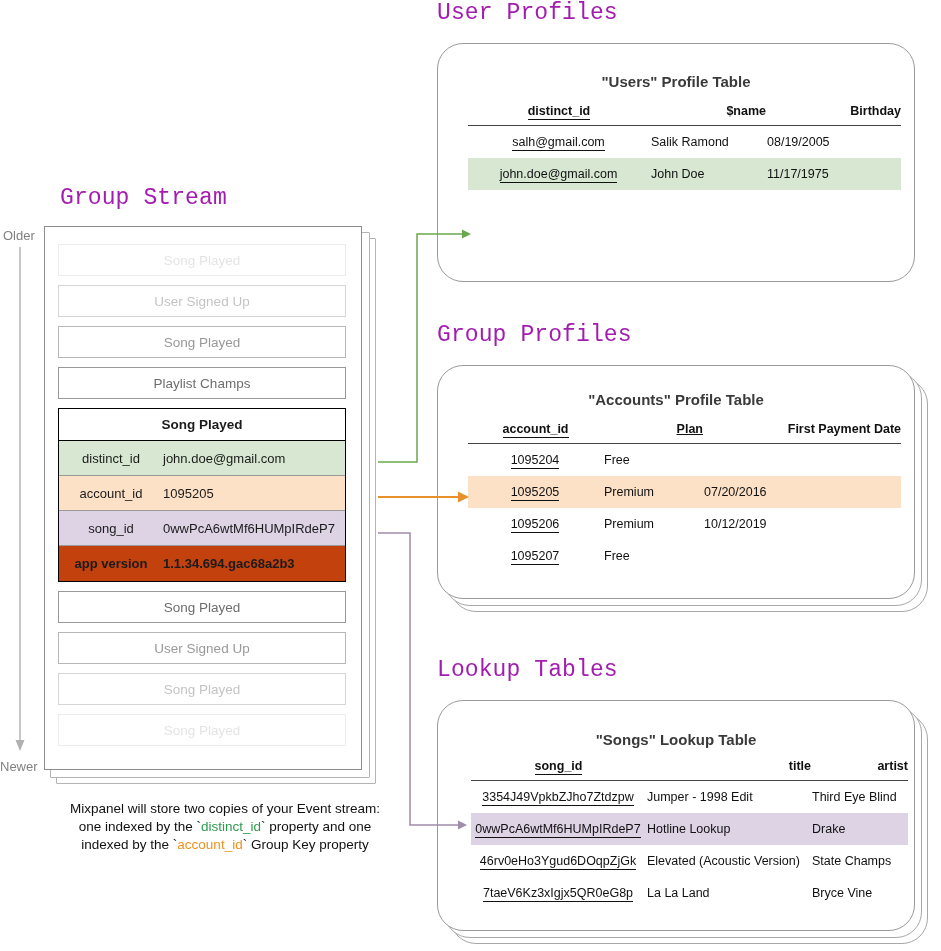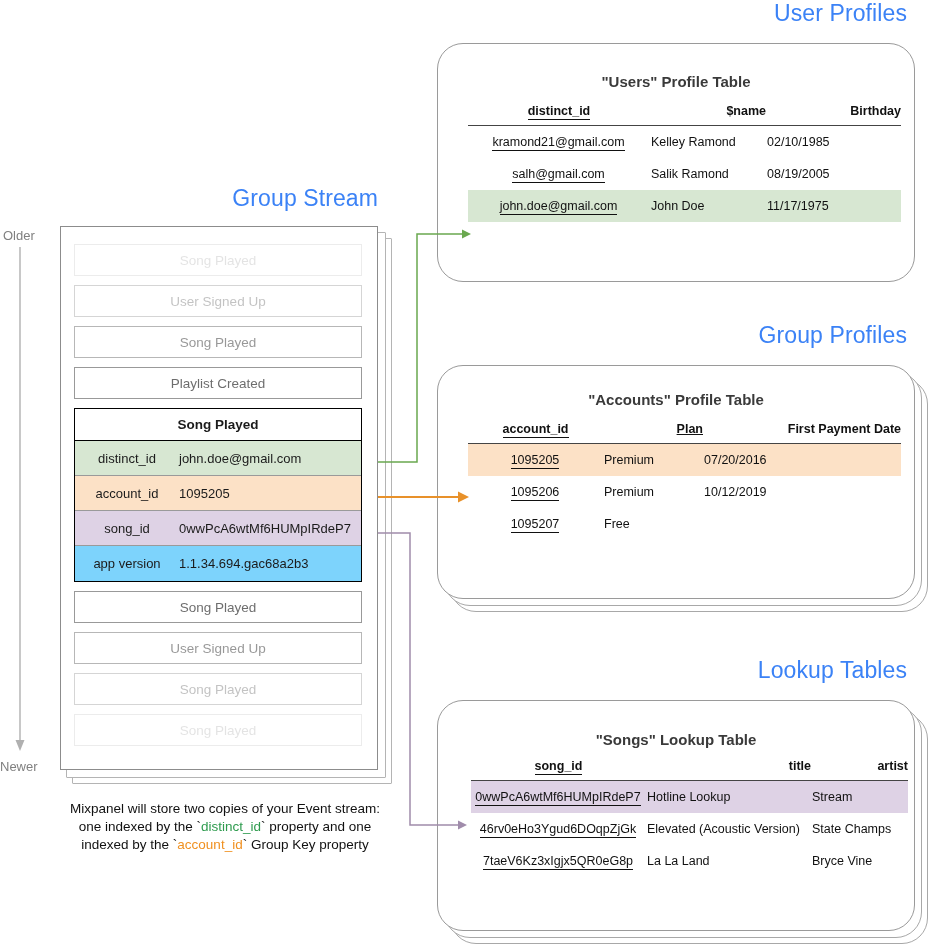--- a/index.html
+++ b/index.html
@@ -11,28 +11,29 @@
     overflow:hidden;
     color:#202020;
   }
   #svg-links{position:absolute;left:0;top:0;width:941px;height:951px;pointer-events:none;z-index:5;}
 
   
   .section-title{
     position:absolute;
     font-size:23px;
     font-weight:400;
-    color:#3b82f6;
-    text-align:right;
+    color:#a21caf;
+    text-align:left;
     letter-spacing:.1px;
     white-space:nowrap;
-  }
-
-  
-  #event-stream-wrap{position:absolute;left:60px;top:226px;width:330px;height:556px;}
+    font-family:Liberation Mono, monospace;
+  }
+
+  
+  #event-stream-wrap{position:absolute;left:44px;top:226px;width:330px;height:556px;}
   .es-stack{
     position:absolute;border:1.4px solid #b4b4b4;background:#fff;border-radius:1px;
   }
   .es-stack.s2{left:12px;top:12px;width:318px;height:544px;}
   .es-stack.s1{left:6px;top:6px;width:318px;height:544px;}
   .es-main{position:absolute;left:0;top:0;width:318px;height:544px;border:1.6px solid #8c8c8c;background:#fff;box-sizing:border-box;}
   .es-list{position:absolute;left:13px;top:17px;width:288px;}
   .ev-row{
     height:32px;line-height:32px;margin-bottom:9px;
     border:1.2px solid #8c8c8c;background:#fff;
@@ -57,21 +58,21 @@
     display:flex;height:35px;align-items:center;
     border-bottom:1px solid #9a9a9a;font-size:13px;color:#1b1b1b;
     box-sizing:border-box;
   }
   .ev-prop:last-child{border-bottom:none;}
   .ev-prop .k{width:104px;text-align:center;}
   .ev-prop .v{flex:1;text-align:left;}
   .ev-prop.green{background:#d7e7d2;}
   .ev-prop.orange{background:#fce1c6;}
   .ev-prop.purple{background:#ded2e5;}
-  .ev-prop.plain{background:#7dd3fc;}
+  .ev-prop.plain{background:#c2410c;font-weight:bold;}
 
   
   #axis-older{position:absolute;left:3px;top:228px;font-size:13px;color:#808080;}
   #axis-newer{position:absolute;left:0px;top:759px;font-size:13px;color:#808080;}
 
   
   #stream-caption{
     position:absolute;left:30px;top:800px;width:390px;
     text-align:center;font-size:13.5px;line-height:18px;color:#111;
   }
@@ -138,21 +139,21 @@
 
 <div id="event-stream-wrap">
   <div class="es-stack s2"></div>
   <div class="es-stack s1"></div>
   <div class="es-main">
     <div class="es-list">
 
       <div class="ev-row f1">Song Played</div>
       <div class="ev-row f2">User Signed Up</div>
       <div class="ev-row f3">Song Played</div>
-      <div class="ev-row f4">Playlist Created</div>
+      <div class="ev-row f4">Playlist Champs</div>
 
       <div class="ev-card">
         <div class="ev-card-title">Song Played</div>
 
         <div class="ev-prop green">
           <span class="k">distinct_id</span>
           <span class="v">john.doe@gmail.com</span>
         </div>
         <div class="ev-prop orange">
           <span class="k">account_id</span>
@@ -191,25 +192,20 @@
     <table class="tbl" style="left:30px;top:60px;width:433px;">
       <thead>
         <tr>
           <th class="key" style="width:182px;"><span>distinct_id</span></th>
           <th class="col" style="width:116px;">$name</th>
           <th class="col">Birthday</th>
         </tr>
       </thead>
       <tbody>
         <tr>
-          <td class="key"><span>kramond21@gmail.com</span></td>
-          <td class="col">Kelley Ramond</td>
-          <td class="col">02/10/1985</td>
-        </tr>
-        <tr>
           <td class="key"><span>salh@gmail.com</span></td>
           <td class="col">Salik Ramond</td>
           <td class="col">08/19/2005</td>
         </tr>
         <tr class="row-hl-green">
           <td class="key"><span>john.doe@gmail.com</span></td>
           <td class="col">John Doe</td>
           <td class="col">11/17/1975</td>
         </tr>
       </tbody>
@@ -227,20 +223,25 @@
 
     <table class="tbl" style="left:30px;top:56px;width:433px;">
       <thead>
         <tr>
           <th class="key" style="width:135px;"><span>account_id</span></th>
           <th class="col" style="width:100px;text-decoration:underline;">Plan</th>
           <th class="col">First Payment Date</th>
         </tr>
       </thead>
       <tbody>
+        <tr>
+          <td class="key"><span>1095204</span></td>
+          <td class="col">Free</td>
+          <td class="col"></td>
+        </tr>
         <tr class="row-hl-orange">
           <td class="key"><span>1095205</span></td>
           <td class="col">Premium</td>
           <td class="col">07/20/2016</td>
         </tr>
         <tr>
           <td class="key"><span>1095206</span></td>
           <td class="col">Premium</td>
           <td class="col">10/12/2019</td>
         </tr>
@@ -264,24 +265,29 @@
 
     <table class="tbl" style="left:33px;top:58px;width:437px;">
       <thead>
         <tr>
           <th class="key" style="width:175px;"><span>song_id</span></th>
           <th class="col" style="width:165px;">title</th>
           <th class="col">artist</th>
         </tr>
       </thead>
       <tbody>
+        <tr>
+          <td class="key"><span>3354J49VpkbZJho7Ztdzpw</span></td>
+          <td class="col">Jumper - 1998 Edit</td>
+          <td class="col">Third Eye Blind</td>
+        </tr>
         <tr class="row-hl-purple">
           <td class="key"><span>0wwPcA6wtMf6HUMpIRdeP7</span></td>
           <td class="col">Hotline Lookup</td>
-          <td class="col">Stream</td>
+          <td class="col">Drake</td>
         </tr>
         <tr>
           <td class="key"><span>46rv0eHo3Ygud6DOqpZjGk</span></td>
           <td class="col">Elevated (Acoustic Version)</td>
           <td class="col">State Champs</td>
         </tr>
         <tr>
           <td class="key"><span>7taeV6Kz3xIgjx5QR0eG8p</span></td>
           <td class="col">La La Land</td>
           <td class="col">Bryce Vine</td>

